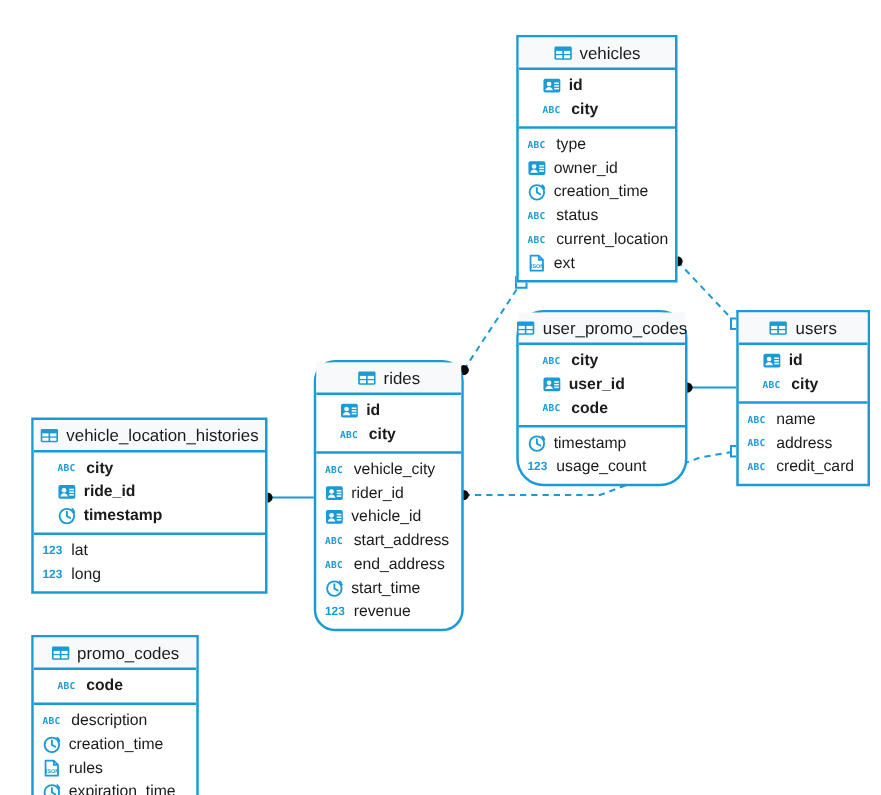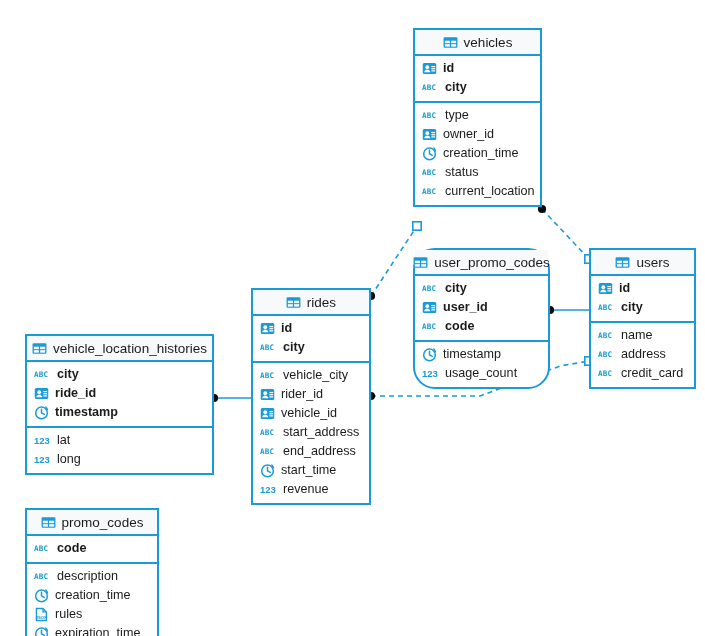--- a/index.html
+++ b/index.html
@@ -23,21 +23,21 @@
     height:26px;
     background:#f7f9fa;
     border-bottom:2px solid #1a9ad7;
     display:flex;align-items:center;justify-content:center;gap:6px;
     font-size:13.5px;color:#1b1b1b;
   }
   .tbl-section{
     box-sizing:border-box;
     padding:3px 0 4px 0;
   }
-  .sec-pk{border-bottom:2px solid #1a9ad7;}
+  .sec-pk{border-bottom:2px solid #1a9ad7;padding-left:12px;}
   .field-row{
     display:flex;align-items:center;gap:6px;
     height:19px;padding-left:7px;
     font-size:12.6px;color:#1b1b1b;white-space:nowrap;
   }
   .field-row.pk{font-weight:bold;}
   .fname{line-height:1;}
 
   
   .ico{flex:0 0 auto;display:inline-block;line-height:0;}
@@ -148,304 +148,314 @@
             <span class="fname">creation_time</span>
           </div>
           <div class="field-row">
             <span class="ico-abc">ABC</span>
             <span class="fname">status</span>
           </div>
           <div class="field-row">
             <span class="ico-abc">ABC</span>
             <span class="fname">current_location</span>
           </div>
-        </div>
-      </div>
-      <div class="table-box" style="left: 413px; top: 248px; width: 137px; border-radius: 22px;">
-        <div class="tbl-header">
-          <span class="ico">
-            <svg width="15" height="15" viewBox="0 0 16 16">
-              <rect x="0.6" y="2.4" width="14.8" height="11.2" rx="1.2" fill="#1a9ad7"></rect>
-              <rect x="2.0" y="6.1" width="5.3" height="2.6" fill="#ffffff"></rect>
-              <rect x="8.7" y="6.1" width="5.3" height="2.6" fill="#ffffff"></rect>
-              <rect x="2.0" y="9.8" width="5.3" height="2.6" fill="#ffffff"></rect>
-              <rect x="8.7" y="9.8" width="5.3" height="2.6" fill="#ffffff"></rect>
-            </svg>
-          </span>
-          <span>user_promo_codes</span>
-        </div>
-        <div class="tbl-section sec-pk">
-          <div class="field-row pk">
-            <span class="ico-abc">ABC</span>
-            <span class="fname">city</span>
-          </div>
-          <div class="field-row pk">
-            <span class="ico">
-              <svg width="15" height="15" viewBox="0 0 16 16">
-                <rect x="0.8" y="2.2" width="14.4" height="11.6" rx="1.6" fill="#1a9ad7"></rect>
-                <circle cx="5.6" cy="6.6" r="2.0" fill="#ffffff"></circle>
-                <path d="M2.3 12.0c0.5-2.0 1.9-2.9 3.3-2.9s2.8 0.9 3.3 2.9z" fill="#ffffff"></path>
-                <rect x="10.0" y="5.3" width="4.0" height="1.3" fill="#ffffff"></rect>
-                <rect x="10.0" y="7.6" width="4.0" height="1.3" fill="#ffffff"></rect>
-                <rect x="10.0" y="9.9" width="4.0" height="1.3" fill="#ffffff"></rect>
-              </svg>
-            </span>
-            <span class="fname">user_id</span>
-          </div>
-          <div class="field-row pk">
-            <span class="ico-abc">ABC</span>
-            <span class="fname">code</span>
-          </div>
-        </div>
-        <div class="tbl-section">
-          <div class="field-row">
-            <span class="ico">
-              <svg width="15" height="15" viewBox="0 0 16 16">
-                <circle cx="8" cy="8.4" r="6.2" fill="none" stroke="#1a9ad7" stroke-width="1.6"></circle>
-                <path d="M8 4.6 L8 8.4 L10.9 10.0" fill="none" stroke="#1a9ad7" stroke-width="1.6" stroke-linecap="round" stroke-linejoin="round"></path>
-                <path d="M12.6 2.2 A6.2 6.2 0 0 1 14.4 5.2" fill="none" stroke="#1a9ad7" stroke-width="1.5" stroke-linecap="round"></path>
-              </svg>
-            </span>
-            <span class="fname">timestamp</span>
-          </div>
-          <div class="field-row">
-            <span class="ico-123">123</span>
-            <span class="fname">usage_count</span>
-          </div>
-        </div>
-      </div>
-      <div class="table-box" style="left: 589px; top: 248px; width: 107px;">
-        <div class="tbl-header">
-          <span class="ico">
-            <svg width="15" height="15" viewBox="0 0 16 16">
-              <rect x="0.6" y="2.4" width="14.8" height="11.2" rx="1.2" fill="#1a9ad7"></rect>
-              <rect x="2.0" y="6.1" width="5.3" height="2.6" fill="#ffffff"></rect>
-              <rect x="8.7" y="6.1" width="5.3" height="2.6" fill="#ffffff"></rect>
-              <rect x="2.0" y="9.8" width="5.3" height="2.6" fill="#ffffff"></rect>
-              <rect x="8.7" y="9.8" width="5.3" height="2.6" fill="#ffffff"></rect>
-            </svg>
-          </span>
-          <span>users</span>
-        </div>
-        <div class="tbl-section sec-pk">
-          <div class="field-row pk">
-            <span class="ico">
-              <svg width="15" height="15" viewBox="0 0 16 16">
-                <rect x="0.8" y="2.2" width="14.4" height="11.6" rx="1.6" fill="#1a9ad7"></rect>
-                <circle cx="5.6" cy="6.6" r="2.0" fill="#ffffff"></circle>
-                <path d="M2.3 12.0c0.5-2.0 1.9-2.9 3.3-2.9s2.8 0.9 3.3 2.9z" fill="#ffffff"></path>
-                <rect x="10.0" y="5.3" width="4.0" height="1.3" fill="#ffffff"></rect>
-                <rect x="10.0" y="7.6" width="4.0" height="1.3" fill="#ffffff"></rect>
-                <rect x="10.0" y="9.9" width="4.0" height="1.3" fill="#ffffff"></rect>
-              </svg>
-            </span>
-            <span class="fname">id</span>
-          </div>
-          <div class="field-row pk">
-            <span class="ico-abc">ABC</span>
-            <span class="fname">city</span>
-          </div>
-        </div>
-        <div class="tbl-section">
-          <div class="field-row">
-            <span class="ico-abc">ABC</span>
-            <span class="fname">name</span>
-          </div>
-          <div class="field-row">
-            <span class="ico-abc">ABC</span>
-            <span class="fname">address</span>
-          </div>
-          <div class="field-row">
-            <span class="ico-abc">ABC</span>
-            <span class="fname">credit_card</span>
-          </div>
-        </div>
-      </div>
-      <div class="table-box" style="left: 251px; top: 288px; width: 120px;">
-        <div class="tbl-header">
-          <span class="ico">
-            <svg width="15" height="15" viewBox="0 0 16 16">
-              <rect x="0.6" y="2.4" width="14.8" height="11.2" rx="1.2" fill="#1a9ad7"></rect>
-              <rect x="2.0" y="6.1" width="5.3" height="2.6" fill="#ffffff"></rect>
-              <rect x="8.7" y="6.1" width="5.3" height="2.6" fill="#ffffff"></rect>
-              <rect x="2.0" y="9.8" width="5.3" height="2.6" fill="#ffffff"></rect>
-              <rect x="8.7" y="9.8" width="5.3" height="2.6" fill="#ffffff"></rect>
-            </svg>
-          </span>
-          <span>rides</span>
-        </div>
-        <div class="tbl-section sec-pk">
-          <div class="field-row pk">
-            <span class="ico">
-              <svg width="15" height="15" viewBox="0 0 16 16">
-                <rect x="0.8" y="2.2" width="14.4" height="11.6" rx="1.6" fill="#1a9ad7"></rect>
-                <circle cx="5.6" cy="6.6" r="2.0" fill="#ffffff"></circle>
-                <path d="M2.3 12.0c0.5-2.0 1.9-2.9 3.3-2.9s2.8 0.9 3.3 2.9z" fill="#ffffff"></path>
-                <rect x="10.0" y="5.3" width="4.0" height="1.3" fill="#ffffff"></rect>
-                <rect x="10.0" y="7.6" width="4.0" height="1.3" fill="#ffffff"></rect>
-                <rect x="10.0" y="9.9" width="4.0" height="1.3" fill="#ffffff"></rect>
-              </svg>
-            </span>
-            <span class="fname">id</span>
-          </div>
-          <div class="field-row pk">
-            <span class="ico-abc">ABC</span>
-            <span class="fname">city</span>
-          </div>
-        </div>
-        <div class="tbl-section">
-          <div class="field-row">
-            <span class="ico-abc">ABC</span>
-            <span class="fname">vehicle_city</span>
-          </div>
-          <div class="field-row">
-            <span class="ico">
-              <svg width="15" height="15" viewBox="0 0 16 16">
-                <rect x="0.8" y="2.2" width="14.4" height="11.6" rx="1.6" fill="#1a9ad7"></rect>
-                <circle cx="5.6" cy="6.6" r="2.0" fill="#ffffff"></circle>
-                <path d="M2.3 12.0c0.5-2.0 1.9-2.9 3.3-2.9s2.8 0.9 3.3 2.9z" fill="#ffffff"></path>
-                <rect x="10.0" y="5.3" width="4.0" height="1.3" fill="#ffffff"></rect>
-                <rect x="10.0" y="7.6" width="4.0" height="1.3" fill="#ffffff"></rect>
-                <rect x="10.0" y="9.9" width="4.0" height="1.3" fill="#ffffff"></rect>
-              </svg>
-            </span>
-            <span class="fname">rider_id</span>
-          </div>
-          <div class="field-row">
-            <span class="ico">
-              <svg width="15" height="15" viewBox="0 0 16 16">
-                <rect x="0.8" y="2.2" width="14.4" height="11.6" rx="1.6" fill="#1a9ad7"></rect>
-                <circle cx="5.6" cy="6.6" r="2.0" fill="#ffffff"></circle>
-                <path d="M2.3 12.0c0.5-2.0 1.9-2.9 3.3-2.9s2.8 0.9 3.3 2.9z" fill="#ffffff"></path>
-                <rect x="10.0" y="5.3" width="4.0" height="1.3" fill="#ffffff"></rect>
-                <rect x="10.0" y="7.6" width="4.0" height="1.3" fill="#ffffff"></rect>
-                <rect x="10.0" y="9.9" width="4.0" height="1.3" fill="#ffffff"></rect>
-              </svg>
-            </span>
-            <span class="fname">vehicle_id</span>
-          </div>
-          <div class="field-row">
-            <span class="ico-abc">ABC</span>
-            <span class="fname">start_address</span>
-          </div>
-          <div class="field-row">
-            <span class="ico-abc">ABC</span>
-            <span class="fname">end_address</span>
-          </div>
-          <div class="field-row">
-            <span class="ico">
-              <svg width="15" height="15" viewBox="0 0 16 16">
-                <circle cx="8" cy="8.4" r="6.2" fill="none" stroke="#1a9ad7" stroke-width="1.6"></circle>
-                <path d="M8 4.6 L8 8.4 L10.9 10.0" fill="none" stroke="#1a9ad7" stroke-width="1.6" stroke-linecap="round" stroke-linejoin="round"></path>
-                <path d="M12.6 2.2 A6.2 6.2 0 0 1 14.4 5.2" fill="none" stroke="#1a9ad7" stroke-width="1.5" stroke-linecap="round"></path>
-              </svg>
-            </span>
-            <span class="fname">start_time</span>
-          </div>
-          <div class="field-row">
-            <span class="ico-123">123</span>
-            <span class="fname">revenue</span>
-          </div>
-        </div>
-      </div>
-      <div class="table-box" style="left: 25px; top: 334px; width: 189px;">
-        <div class="tbl-header">
-          <span class="ico">
-            <svg width="15" height="15" viewBox="0 0 16 16">
-              <rect x="0.6" y="2.4" width="14.8" height="11.2" rx="1.2" fill="#1a9ad7"></rect>
-              <rect x="2.0" y="6.1" width="5.3" height="2.6" fill="#ffffff"></rect>
-              <rect x="8.7" y="6.1" width="5.3" height="2.6" fill="#ffffff"></rect>
-              <rect x="2.0" y="9.8" width="5.3" height="2.6" fill="#ffffff"></rect>
-              <rect x="8.7" y="9.8" width="5.3" height="2.6" fill="#ffffff"></rect>
-            </svg>
-          </span>
-          <span>vehicle_location_histories</span>
-        </div>
-        <div class="tbl-section sec-pk">
-          <div class="field-row pk">
-            <span class="ico-abc">ABC</span>
-            <span class="fname">city</span>
-          </div>
-          <div class="field-row pk">
-            <span class="ico">
-              <svg width="15" height="15" viewBox="0 0 16 16">
-                <rect x="0.8" y="2.2" width="14.4" height="11.6" rx="1.6" fill="#1a9ad7"></rect>
-                <circle cx="5.6" cy="6.6" r="2.0" fill="#ffffff"></circle>
-                <path d="M2.3 12.0c0.5-2.0 1.9-2.9 3.3-2.9s2.8 0.9 3.3 2.9z" fill="#ffffff"></path>
-                <rect x="10.0" y="5.3" width="4.0" height="1.3" fill="#ffffff"></rect>
-                <rect x="10.0" y="7.6" width="4.0" height="1.3" fill="#ffffff"></rect>
-                <rect x="10.0" y="9.9" width="4.0" height="1.3" fill="#ffffff"></rect>
-              </svg>
-            </span>
-            <span class="fname">ride_id</span>
-          </div>
-          <div class="field-row pk">
-            <span class="ico">
-              <svg width="15" height="15" viewBox="0 0 16 16">
-                <circle cx="8" cy="8.4" r="6.2" fill="none" stroke="#1a9ad7" stroke-width="1.6"></circle>
-                <path d="M8 4.6 L8 8.4 L10.9 10.0" fill="none" stroke="#1a9ad7" stroke-width="1.6" stroke-linecap="round" stroke-linejoin="round"></path>
-                <path d="M12.6 2.2 A6.2 6.2 0 0 1 14.4 5.2" fill="none" stroke="#1a9ad7" stroke-width="1.5" stroke-linecap="round"></path>
-              </svg>
-            </span>
-            <span class="fname">timestamp</span>
-          </div>
-        </div>
-        <div class="tbl-section">
-          <div class="field-row">
-            <span class="ico-123">123</span>
-            <span class="fname">lat</span>
-          </div>
-          <div class="field-row">
-            <span class="ico-123">123</span>
-            <span class="fname">long</span>
-          </div>
-        </div>
-      </div>
-      <div class="table-box" style="left: 25px; top: 508px; width: 134px;">
-        <div class="tbl-header">
-          <span class="ico">
-            <svg width="15" height="15" viewBox="0 0 16 16">
-              <rect x="0.6" y="2.4" width="14.8" height="11.2" rx="1.2" fill="#1a9ad7"></rect>
-              <rect x="2.0" y="6.1" width="5.3" height="2.6" fill="#ffffff"></rect>
-              <rect x="8.7" y="6.1" width="5.3" height="2.6" fill="#ffffff"></rect>
-              <rect x="2.0" y="9.8" width="5.3" height="2.6" fill="#ffffff"></rect>
-              <rect x="8.7" y="9.8" width="5.3" height="2.6" fill="#ffffff"></rect>
-            </svg>
-          </span>
-          <span>promo_codes</span>
-        </div>
-        <div class="tbl-section sec-pk">
-          <div class="field-row pk">
-            <span class="ico-abc">ABC</span>
-            <span class="fname">code</span>
-          </div>
-        </div>
-        <div class="tbl-section">
-          <div class="field-row">
-            <span class="ico-abc">ABC</span>
-            <span class="fname">description</span>
-          </div>
-          <div class="field-row">
-            <span class="ico">
-              <svg width="15" height="15" viewBox="0 0 16 16">
-                <circle cx="8" cy="8.4" r="6.2" fill="none" stroke="#1a9ad7" stroke-width="1.6"></circle>
-                <path d="M8 4.6 L8 8.4 L10.9 10.0" fill="none" stroke="#1a9ad7" stroke-width="1.6" stroke-linecap="round" stroke-linejoin="round"></path>
-                <path d="M12.6 2.2 A6.2 6.2 0 0 1 14.4 5.2" fill="none" stroke="#1a9ad7" stroke-width="1.5" stroke-linecap="round"></path>
-              </svg>
-            </span>
-            <span class="fname">creation_time</span>
-          </div>
           <div class="field-row">
             <span class="ico">
               <svg width="15" height="15" viewBox="0 0 16 16">
                 <path d="M2.6 1.6 h7.0 l3.6 3.6 v9.2 h-10.6 z" fill="none" stroke="#1a9ad7" stroke-width="1.5" stroke-linejoin="round"></path>
                 <path d="M9.6 1.6 v3.6 h3.6" fill="none" stroke="#1a9ad7" stroke-width="1.4"></path>
                 <text x="7.9" y="12.3" text-anchor="middle" font-size="4.6" font-family="&quot;Liberation Sans&quot;, sans-serif" font-weight="bold" fill="#1a9ad7">JSON</text>
               </svg>
             </span>
+            <span class="fname">ext</span>
+          </div>
+        </div>
+      </div>
+      <div class="table-box" style="left: 413px; top: 248px; width: 137px; border-radius: 22px;">
+        <div class="tbl-header">
+          <span class="ico">
+            <svg width="15" height="15" viewBox="0 0 16 16">
+              <rect x="0.6" y="2.4" width="14.8" height="11.2" rx="1.2" fill="#1a9ad7"></rect>
+              <rect x="2.0" y="6.1" width="5.3" height="2.6" fill="#ffffff"></rect>
+              <rect x="8.7" y="6.1" width="5.3" height="2.6" fill="#ffffff"></rect>
+              <rect x="2.0" y="9.8" width="5.3" height="2.6" fill="#ffffff"></rect>
+              <rect x="8.7" y="9.8" width="5.3" height="2.6" fill="#ffffff"></rect>
+            </svg>
+          </span>
+          <span>user_promo_codes</span>
+        </div>
+        <div class="tbl-section sec-pk">
+          <div class="field-row pk">
+            <span class="ico-abc">ABC</span>
+            <span class="fname">city</span>
+          </div>
+          <div class="field-row pk">
+            <span class="ico">
+              <svg width="15" height="15" viewBox="0 0 16 16">
+                <rect x="0.8" y="2.2" width="14.4" height="11.6" rx="1.6" fill="#1a9ad7"></rect>
+                <circle cx="5.6" cy="6.6" r="2.0" fill="#ffffff"></circle>
+                <path d="M2.3 12.0c0.5-2.0 1.9-2.9 3.3-2.9s2.8 0.9 3.3 2.9z" fill="#ffffff"></path>
+                <rect x="10.0" y="5.3" width="4.0" height="1.3" fill="#ffffff"></rect>
+                <rect x="10.0" y="7.6" width="4.0" height="1.3" fill="#ffffff"></rect>
+                <rect x="10.0" y="9.9" width="4.0" height="1.3" fill="#ffffff"></rect>
+              </svg>
+            </span>
+            <span class="fname">user_id</span>
+          </div>
+          <div class="field-row pk">
+            <span class="ico-abc">ABC</span>
+            <span class="fname">code</span>
+          </div>
+        </div>
+        <div class="tbl-section">
+          <div class="field-row">
+            <span class="ico">
+              <svg width="15" height="15" viewBox="0 0 16 16">
+                <circle cx="8" cy="8.4" r="6.2" fill="none" stroke="#1a9ad7" stroke-width="1.6"></circle>
+                <path d="M8 4.6 L8 8.4 L10.9 10.0" fill="none" stroke="#1a9ad7" stroke-width="1.6" stroke-linecap="round" stroke-linejoin="round"></path>
+                <path d="M12.6 2.2 A6.2 6.2 0 0 1 14.4 5.2" fill="none" stroke="#1a9ad7" stroke-width="1.5" stroke-linecap="round"></path>
+              </svg>
+            </span>
+            <span class="fname">timestamp</span>
+          </div>
+          <div class="field-row">
+            <span class="ico-123">123</span>
+            <span class="fname">usage_count</span>
+          </div>
+        </div>
+      </div>
+      <div class="table-box" style="left: 589px; top: 248px; width: 107px;">
+        <div class="tbl-header">
+          <span class="ico">
+            <svg width="15" height="15" viewBox="0 0 16 16">
+              <rect x="0.6" y="2.4" width="14.8" height="11.2" rx="1.2" fill="#1a9ad7"></rect>
+              <rect x="2.0" y="6.1" width="5.3" height="2.6" fill="#ffffff"></rect>
+              <rect x="8.7" y="6.1" width="5.3" height="2.6" fill="#ffffff"></rect>
+              <rect x="2.0" y="9.8" width="5.3" height="2.6" fill="#ffffff"></rect>
+              <rect x="8.7" y="9.8" width="5.3" height="2.6" fill="#ffffff"></rect>
+            </svg>
+          </span>
+          <span>users</span>
+        </div>
+        <div class="tbl-section sec-pk">
+          <div class="field-row pk">
+            <span class="ico">
+              <svg width="15" height="15" viewBox="0 0 16 16">
+                <rect x="0.8" y="2.2" width="14.4" height="11.6" rx="1.6" fill="#1a9ad7"></rect>
+                <circle cx="5.6" cy="6.6" r="2.0" fill="#ffffff"></circle>
+                <path d="M2.3 12.0c0.5-2.0 1.9-2.9 3.3-2.9s2.8 0.9 3.3 2.9z" fill="#ffffff"></path>
+                <rect x="10.0" y="5.3" width="4.0" height="1.3" fill="#ffffff"></rect>
+                <rect x="10.0" y="7.6" width="4.0" height="1.3" fill="#ffffff"></rect>
+                <rect x="10.0" y="9.9" width="4.0" height="1.3" fill="#ffffff"></rect>
+              </svg>
+            </span>
+            <span class="fname">id</span>
+          </div>
+          <div class="field-row pk">
+            <span class="ico-abc">ABC</span>
+            <span class="fname">city</span>
+          </div>
+        </div>
+        <div class="tbl-section">
+          <div class="field-row">
+            <span class="ico-abc">ABC</span>
+            <span class="fname">name</span>
+          </div>
+          <div class="field-row">
+            <span class="ico-abc">ABC</span>
+            <span class="fname">address</span>
+          </div>
+          <div class="field-row">
+            <span class="ico-abc">ABC</span>
+            <span class="fname">credit_card</span>
+          </div>
+        </div>
+      </div>
+      <div class="table-box" style="left: 251px; top: 288px; width: 120px; border-radius: 17px;">
+        <div class="tbl-header">
+          <span class="ico">
+            <svg width="15" height="15" viewBox="0 0 16 16">
+              <rect x="0.6" y="2.4" width="14.8" height="11.2" rx="1.2" fill="#1a9ad7"></rect>
+              <rect x="2.0" y="6.1" width="5.3" height="2.6" fill="#ffffff"></rect>
+              <rect x="8.7" y="6.1" width="5.3" height="2.6" fill="#ffffff"></rect>
+              <rect x="2.0" y="9.8" width="5.3" height="2.6" fill="#ffffff"></rect>
+              <rect x="8.7" y="9.8" width="5.3" height="2.6" fill="#ffffff"></rect>
+            </svg>
+          </span>
+          <span>rides</span>
+        </div>
+        <div class="tbl-section sec-pk">
+          <div class="field-row pk">
+            <span class="ico">
+              <svg width="15" height="15" viewBox="0 0 16 16">
+                <rect x="0.8" y="2.2" width="14.4" height="11.6" rx="1.6" fill="#1a9ad7"></rect>
+                <circle cx="5.6" cy="6.6" r="2.0" fill="#ffffff"></circle>
+                <path d="M2.3 12.0c0.5-2.0 1.9-2.9 3.3-2.9s2.8 0.9 3.3 2.9z" fill="#ffffff"></path>
+                <rect x="10.0" y="5.3" width="4.0" height="1.3" fill="#ffffff"></rect>
+                <rect x="10.0" y="7.6" width="4.0" height="1.3" fill="#ffffff"></rect>
+                <rect x="10.0" y="9.9" width="4.0" height="1.3" fill="#ffffff"></rect>
+              </svg>
+            </span>
+            <span class="fname">id</span>
+          </div>
+          <div class="field-row pk">
+            <span class="ico-abc">ABC</span>
+            <span class="fname">city</span>
+          </div>
+        </div>
+        <div class="tbl-section">
+          <div class="field-row">
+            <span class="ico-abc">ABC</span>
+            <span class="fname">vehicle_city</span>
+          </div>
+          <div class="field-row">
+            <span class="ico">
+              <svg width="15" height="15" viewBox="0 0 16 16">
+                <rect x="0.8" y="2.2" width="14.4" height="11.6" rx="1.6" fill="#1a9ad7"></rect>
+                <circle cx="5.6" cy="6.6" r="2.0" fill="#ffffff"></circle>
+                <path d="M2.3 12.0c0.5-2.0 1.9-2.9 3.3-2.9s2.8 0.9 3.3 2.9z" fill="#ffffff"></path>
+                <rect x="10.0" y="5.3" width="4.0" height="1.3" fill="#ffffff"></rect>
+                <rect x="10.0" y="7.6" width="4.0" height="1.3" fill="#ffffff"></rect>
+                <rect x="10.0" y="9.9" width="4.0" height="1.3" fill="#ffffff"></rect>
+              </svg>
+            </span>
+            <span class="fname">rider_id</span>
+          </div>
+          <div class="field-row">
+            <span class="ico">
+              <svg width="15" height="15" viewBox="0 0 16 16">
+                <rect x="0.8" y="2.2" width="14.4" height="11.6" rx="1.6" fill="#1a9ad7"></rect>
+                <circle cx="5.6" cy="6.6" r="2.0" fill="#ffffff"></circle>
+                <path d="M2.3 12.0c0.5-2.0 1.9-2.9 3.3-2.9s2.8 0.9 3.3 2.9z" fill="#ffffff"></path>
+                <rect x="10.0" y="5.3" width="4.0" height="1.3" fill="#ffffff"></rect>
+                <rect x="10.0" y="7.6" width="4.0" height="1.3" fill="#ffffff"></rect>
+                <rect x="10.0" y="9.9" width="4.0" height="1.3" fill="#ffffff"></rect>
+              </svg>
+            </span>
+            <span class="fname">vehicle_id</span>
+          </div>
+          <div class="field-row">
+            <span class="ico-abc">ABC</span>
+            <span class="fname">start_address</span>
+          </div>
+          <div class="field-row">
+            <span class="ico-abc">ABC</span>
+            <span class="fname">end_address</span>
+          </div>
+          <div class="field-row">
+            <span class="ico">
+              <svg width="15" height="15" viewBox="0 0 16 16">
+                <circle cx="8" cy="8.4" r="6.2" fill="none" stroke="#1a9ad7" stroke-width="1.6"></circle>
+                <path d="M8 4.6 L8 8.4 L10.9 10.0" fill="none" stroke="#1a9ad7" stroke-width="1.6" stroke-linecap="round" stroke-linejoin="round"></path>
+                <path d="M12.6 2.2 A6.2 6.2 0 0 1 14.4 5.2" fill="none" stroke="#1a9ad7" stroke-width="1.5" stroke-linecap="round"></path>
+              </svg>
+            </span>
+            <span class="fname">start_time</span>
+          </div>
+          <div class="field-row">
+            <span class="ico-123">123</span>
+            <span class="fname">revenue</span>
+          </div>
+        </div>
+      </div>
+      <div class="table-box" style="left: 25px; top: 334px; width: 189px;">
+        <div class="tbl-header">
+          <span class="ico">
+            <svg width="15" height="15" viewBox="0 0 16 16">
+              <rect x="0.6" y="2.4" width="14.8" height="11.2" rx="1.2" fill="#1a9ad7"></rect>
+              <rect x="2.0" y="6.1" width="5.3" height="2.6" fill="#ffffff"></rect>
+              <rect x="8.7" y="6.1" width="5.3" height="2.6" fill="#ffffff"></rect>
+              <rect x="2.0" y="9.8" width="5.3" height="2.6" fill="#ffffff"></rect>
+              <rect x="8.7" y="9.8" width="5.3" height="2.6" fill="#ffffff"></rect>
+            </svg>
+          </span>
+          <span>vehicle_location_histories</span>
+        </div>
+        <div class="tbl-section sec-pk">
+          <div class="field-row pk">
+            <span class="ico-abc">ABC</span>
+            <span class="fname">city</span>
+          </div>
+          <div class="field-row pk">
+            <span class="ico">
+              <svg width="15" height="15" viewBox="0 0 16 16">
+                <rect x="0.8" y="2.2" width="14.4" height="11.6" rx="1.6" fill="#1a9ad7"></rect>
+                <circle cx="5.6" cy="6.6" r="2.0" fill="#ffffff"></circle>
+                <path d="M2.3 12.0c0.5-2.0 1.9-2.9 3.3-2.9s2.8 0.9 3.3 2.9z" fill="#ffffff"></path>
+                <rect x="10.0" y="5.3" width="4.0" height="1.3" fill="#ffffff"></rect>
+                <rect x="10.0" y="7.6" width="4.0" height="1.3" fill="#ffffff"></rect>
+                <rect x="10.0" y="9.9" width="4.0" height="1.3" fill="#ffffff"></rect>
+              </svg>
+            </span>
+            <span class="fname">ride_id</span>
+          </div>
+          <div class="field-row pk">
+            <span class="ico">
+              <svg width="15" height="15" viewBox="0 0 16 16">
+                <circle cx="8" cy="8.4" r="6.2" fill="none" stroke="#1a9ad7" stroke-width="1.6"></circle>
+                <path d="M8 4.6 L8 8.4 L10.9 10.0" fill="none" stroke="#1a9ad7" stroke-width="1.6" stroke-linecap="round" stroke-linejoin="round"></path>
+                <path d="M12.6 2.2 A6.2 6.2 0 0 1 14.4 5.2" fill="none" stroke="#1a9ad7" stroke-width="1.5" stroke-linecap="round"></path>
+              </svg>
+            </span>
+            <span class="fname">timestamp</span>
+          </div>
+        </div>
+        <div class="tbl-section">
+          <div class="field-row">
+            <span class="ico-123">123</span>
+            <span class="fname">lat</span>
+          </div>
+          <div class="field-row">
+            <span class="ico-123">123</span>
+            <span class="fname">long</span>
+          </div>
+        </div>
+      </div>
+      <div class="table-box" style="left: 25px; top: 508px; width: 134px;">
+        <div class="tbl-header">
+          <span class="ico">
+            <svg width="15" height="15" viewBox="0 0 16 16">
+              <rect x="0.6" y="2.4" width="14.8" height="11.2" rx="1.2" fill="#1a9ad7"></rect>
+              <rect x="2.0" y="6.1" width="5.3" height="2.6" fill="#ffffff"></rect>
+              <rect x="8.7" y="6.1" width="5.3" height="2.6" fill="#ffffff"></rect>
+              <rect x="2.0" y="9.8" width="5.3" height="2.6" fill="#ffffff"></rect>
+              <rect x="8.7" y="9.8" width="5.3" height="2.6" fill="#ffffff"></rect>
+            </svg>
+          </span>
+          <span>promo_codes</span>
+        </div>
+        <div class="tbl-section sec-pk">
+          <div class="field-row pk">
+            <span class="ico-abc">ABC</span>
+            <span class="fname">code</span>
+          </div>
+        </div>
+        <div class="tbl-section">
+          <div class="field-row">
+            <span class="ico-abc">ABC</span>
+            <span class="fname">description</span>
+          </div>
+          <div class="field-row">
+            <span class="ico">
+              <svg width="15" height="15" viewBox="0 0 16 16">
+                <circle cx="8" cy="8.4" r="6.2" fill="none" stroke="#1a9ad7" stroke-width="1.6"></circle>
+                <path d="M8 4.6 L8 8.4 L10.9 10.0" fill="none" stroke="#1a9ad7" stroke-width="1.6" stroke-linecap="round" stroke-linejoin="round"></path>
+                <path d="M12.6 2.2 A6.2 6.2 0 0 1 14.4 5.2" fill="none" stroke="#1a9ad7" stroke-width="1.5" stroke-linecap="round"></path>
+              </svg>
+            </span>
+            <span class="fname">creation_time</span>
+          </div>
+          <div class="field-row">
+            <span class="ico">
+              <svg width="15" height="15" viewBox="0 0 16 16">
+                <path d="M2.6 1.6 h7.0 l3.6 3.6 v9.2 h-10.6 z" fill="none" stroke="#1a9ad7" stroke-width="1.5" stroke-linejoin="round"></path>
+                <path d="M9.6 1.6 v3.6 h3.6" fill="none" stroke="#1a9ad7" stroke-width="1.4"></path>
+                <text x="7.9" y="12.3" text-anchor="middle" font-size="4.6" font-family="&quot;Liberation Sans&quot;, sans-serif" font-weight="bold" fill="#1a9ad7">JSON</text>
+              </svg>
+            </span>
             <span class="fname">rules</span>
           </div>
           <div class="field-row">
             <span class="ico">
               <svg width="15" height="15" viewBox="0 0 16 16">
                 <circle cx="8" cy="8.4" r="6.2" fill="none" stroke="#1a9ad7" stroke-width="1.6"></circle>
                 <path d="M8 4.6 L8 8.4 L10.9 10.0" fill="none" stroke="#1a9ad7" stroke-width="1.6" stroke-linecap="round" stroke-linejoin="round"></path>
                 <path d="M12.6 2.2 A6.2 6.2 0 0 1 14.4 5.2" fill="none" stroke="#1a9ad7" stroke-width="1.5" stroke-linecap="round"></path>
               </svg>
             </span>

